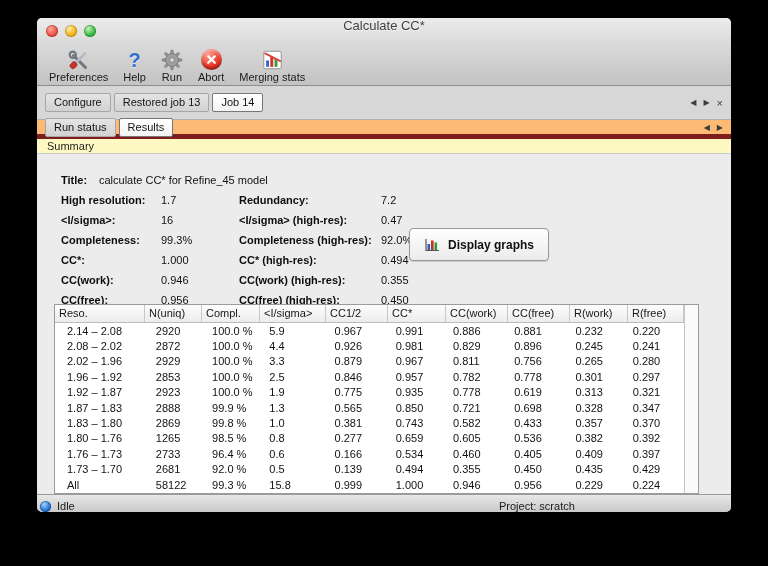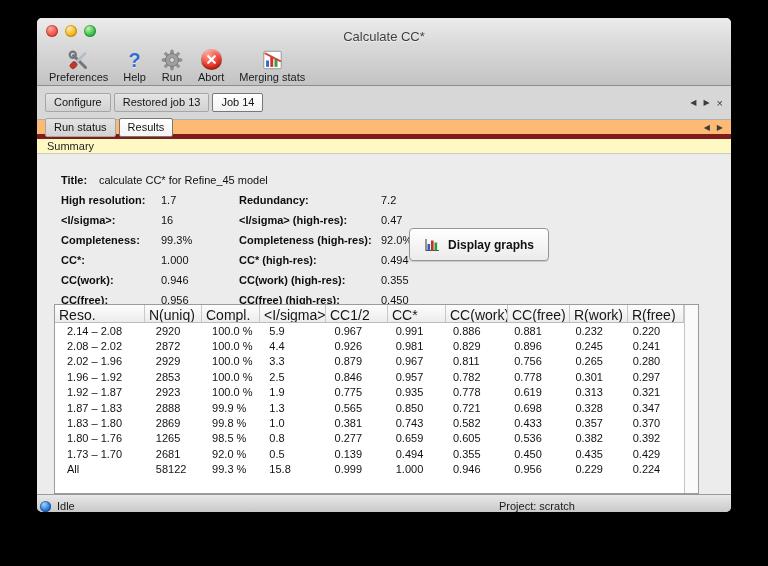--- a/index.html
+++ b/index.html
@@ -5,21 +5,21 @@
   * { margin:0; padding:0; box-sizing:border-box; }
   html,body { width:768px; height:566px; background:#000; font-family:"Liberation Sans",sans-serif; }
   .screen { position:relative; width:768px; height:566px; background:#000; overflow:hidden; }
 
   .window { position:absolute; left:37px; top:18px; width:694px; height:494px; border-radius:5px;
             background:#ececec; box-shadow:0 14px 34px rgba(0,0,0,.8), 0 0 0 1px rgba(0,0,0,.6);
             display:flex; flex-direction:column; overflow:hidden; }
 
   
   .titlebar { height:26px; flex:0 0 auto; background:linear-gradient(#ececec,#dadada);
-              position:relative; display:flex; align-items:flex-end; }
+              position:relative; display:flex; align-items:flex-start; }
   .traffic { position:absolute; left:9px; top:7px; display:flex; gap:7px; }
   .light { width:12px; height:12px; border-radius:50%; display:inline-block; }
   .light.red    { background:radial-gradient(circle at 35% 28%, #ffa79e, #f05b4d 55%, #c13527); box-shadow:inset 0 0 1px 1px rgba(130,25,12,.45); }
   .light.yellow { background:radial-gradient(circle at 35% 28%, #ffeeb0, #f8b91f 55%, #c78c07); box-shadow:inset 0 0 1px 1px rgba(140,100,0,.45); }
   .light.green  { background:radial-gradient(circle at 35% 28%, #c8f2b4, #3fc24e 55%, #1d8c2c); box-shadow:inset 0 0 1px 1px rgba(20,100,25,.45); }
   .title { flex:1; text-align:center; font-size:13px; color:#3f3f3f; text-shadow:0 1px 0 rgba(255,255,255,.55); }
 
   
   .toolbar { height:42px; flex:0 0 auto; background:linear-gradient(#dadada,#c3c3c3);
              border-bottom:1px solid #8d8d8d; display:flex; align-items:flex-end;
@@ -66,21 +66,21 @@
             background:linear-gradient(#ffffff,#ebebeb); border:1px solid #979797; border-radius:4px;
             font-family:"Liberation Sans",sans-serif; font-size:12px; font-weight:bold; color:#111;
             box-shadow:0 1px 1px rgba(0,0,0,.15); cursor:default; }
   .dg-icon { display:flex; align-items:center; }
 
   
   .stats-table { position:relative; margin:0 32px 0 17px; height:190px;
                  background:#fff; border:1px solid #9b9b9b; display:flex; flex-direction:column; }
   .thead { display:flex; height:18px; flex:0 0 auto; background:linear-gradient(#fdfdfd,#ececec);
            border-bottom:1px solid #bcbcbc; padding-right:14px; }
-  .th { font-size:14px; color:#161616; padding:2px 4px; border-right:1px solid #c8c8c8;
+  .th { font-size:11px; color:#161616; padding:2px 4px; border-right:1px solid #c8c8c8;
         white-space:nowrap; overflow:hidden; }
   .tbody { flex:1; overflow:hidden; padding-right:14px;margin-left:8px; }
   .tr { display:flex; height:15.4px; align-items:center; }
   .td { font-size:11px; color:#121212; padding:0 4px; white-space:nowrap; overflow:hidden; }
   .c0{width:90px;} .c1{width:57px;} .c2{width:58px;} .c3{width:66px;} .c4{width:62px;}
   .c5{width:58px;} .c6{width:62px;} .c7{width:62px;} .c8{width:58px;} .c9{width:56px;}
   .scrolltrack { position:absolute; right:0; top:0; bottom:0; width:14px;
                  background:#fafafa; border-left:1px solid #c6c6c6; }
 
   
@@ -366,20 +366,32 @@
               <div class="td c2">98.5 %</div>
               <div class="td c3">0.8</div>
               <div class="td c4">0.277</div>
               <div class="td c5">0.659</div>
               <div class="td c6">0.605</div>
               <div class="td c7">0.536</div>
               <div class="td c8">0.382</div>
               <div class="td c9">0.392</div>
             </div>
             <div class="tr">
+              <div class="td c0">1.76 – 1.73</div>
+              <div class="td c1">2733</div>
+              <div class="td c2">96.4 %</div>
+              <div class="td c3">0.6</div>
+              <div class="td c4">0.166</div>
+              <div class="td c5">0.534</div>
+              <div class="td c6">0.460</div>
+              <div class="td c7">0.405</div>
+              <div class="td c8">0.409</div>
+              <div class="td c9">0.397</div>
+            </div>
+            <div class="tr">
               <div class="td c0">1.73 – 1.70</div>
               <div class="td c1">2681</div>
               <div class="td c2">92.0 %</div>
               <div class="td c3">0.5</div>
               <div class="td c4">0.139</div>
               <div class="td c5">0.494</div>
               <div class="td c6">0.355</div>
               <div class="td c7">0.450</div>
               <div class="td c8">0.435</div>
               <div class="td c9">0.429</div>

